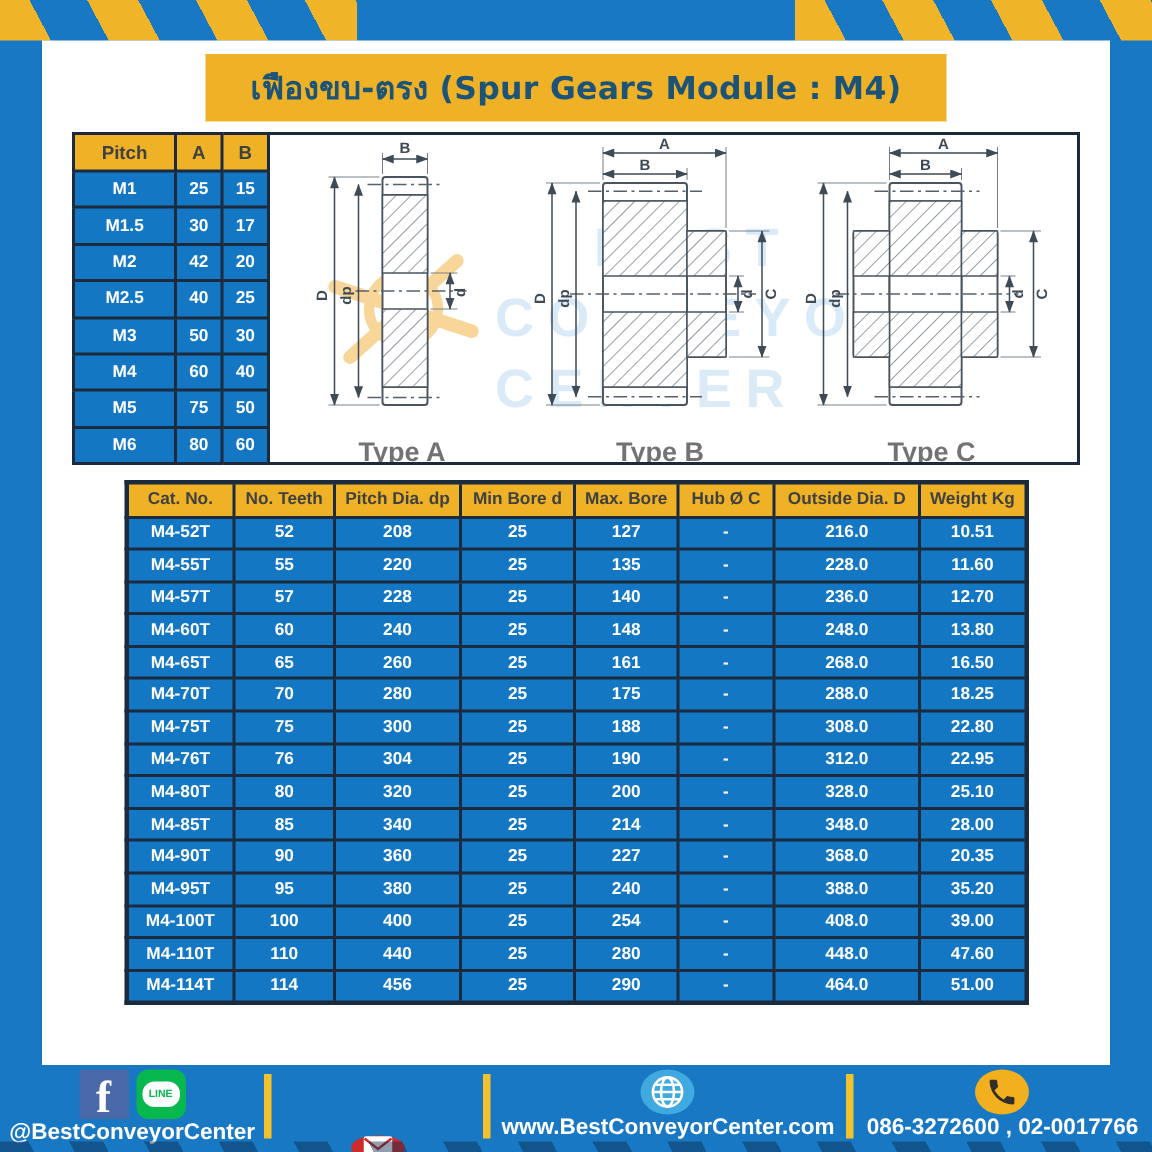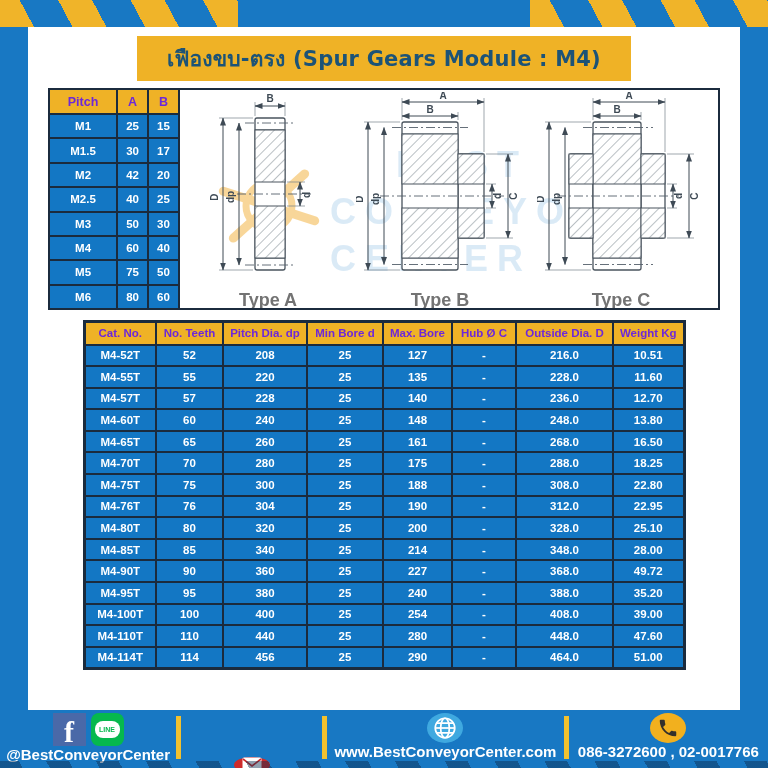--- a/index.html
+++ b/index.html
@@ -17,21 +17,21 @@
   .panel { position:absolute; left:28px; right:28px; top:27px; bottom:58px; background:#ffffff; }
 
   .title-row { text-align:center; padding-top:9px; }
   .title-banner { display:inline-block; background:#EFB226; color:#1C5377; font-weight:bold;
     font-size:21px; padding:6px 30px; font-family:"DejaVu Sans", sans-serif; letter-spacing:0.2px; }
 
   .upper { display:flex; align-items:stretch; margin:7px 20px 0 20px; height:222px; }
 
   table { border-collapse:collapse; }
   th,td { border:2px solid #1B2B3D; text-align:center; font-weight:bold; padding:0; }
-  th { background:#EFB226; color:#6d28d9; }
+  th { background:#EFB226; color:#404040; }
   td { background:#1377C4; color:#ffffff; }
 
   .pitch-table { width:132px; font-size:11.5px; border:2px solid #1B2B3D; }
   .pitch-table th { height:25px; font-size:12.5px; }
   .pitch-table td { height:22px; }
 
   .draw-panel { flex:1; margin-left:-2px; border:2px solid #1B2B3D; background:#ffffff;
     position:relative; display:flex; justify-content:space-evenly; align-items:flex-start; padding-top:2px; overflow:hidden; }
 
   .wm { position:absolute; inset:0; pointer-events:none; }
@@ -425,21 +425,21 @@
             <td>28.00</td>
           </tr>
           <tr>
             <td>M4-90T</td>
             <td>90</td>
             <td>360</td>
             <td>25</td>
             <td>227</td>
             <td>-</td>
             <td>368.0</td>
-            <td>49.72</td>
+            <td>20.35</td>
           </tr>
           <tr>
             <td>M4-95T</td>
             <td>95</td>
             <td>380</td>
             <td>25</td>
             <td>240</td>
             <td>-</td>
             <td>388.0</td>
             <td>35.20</td>

